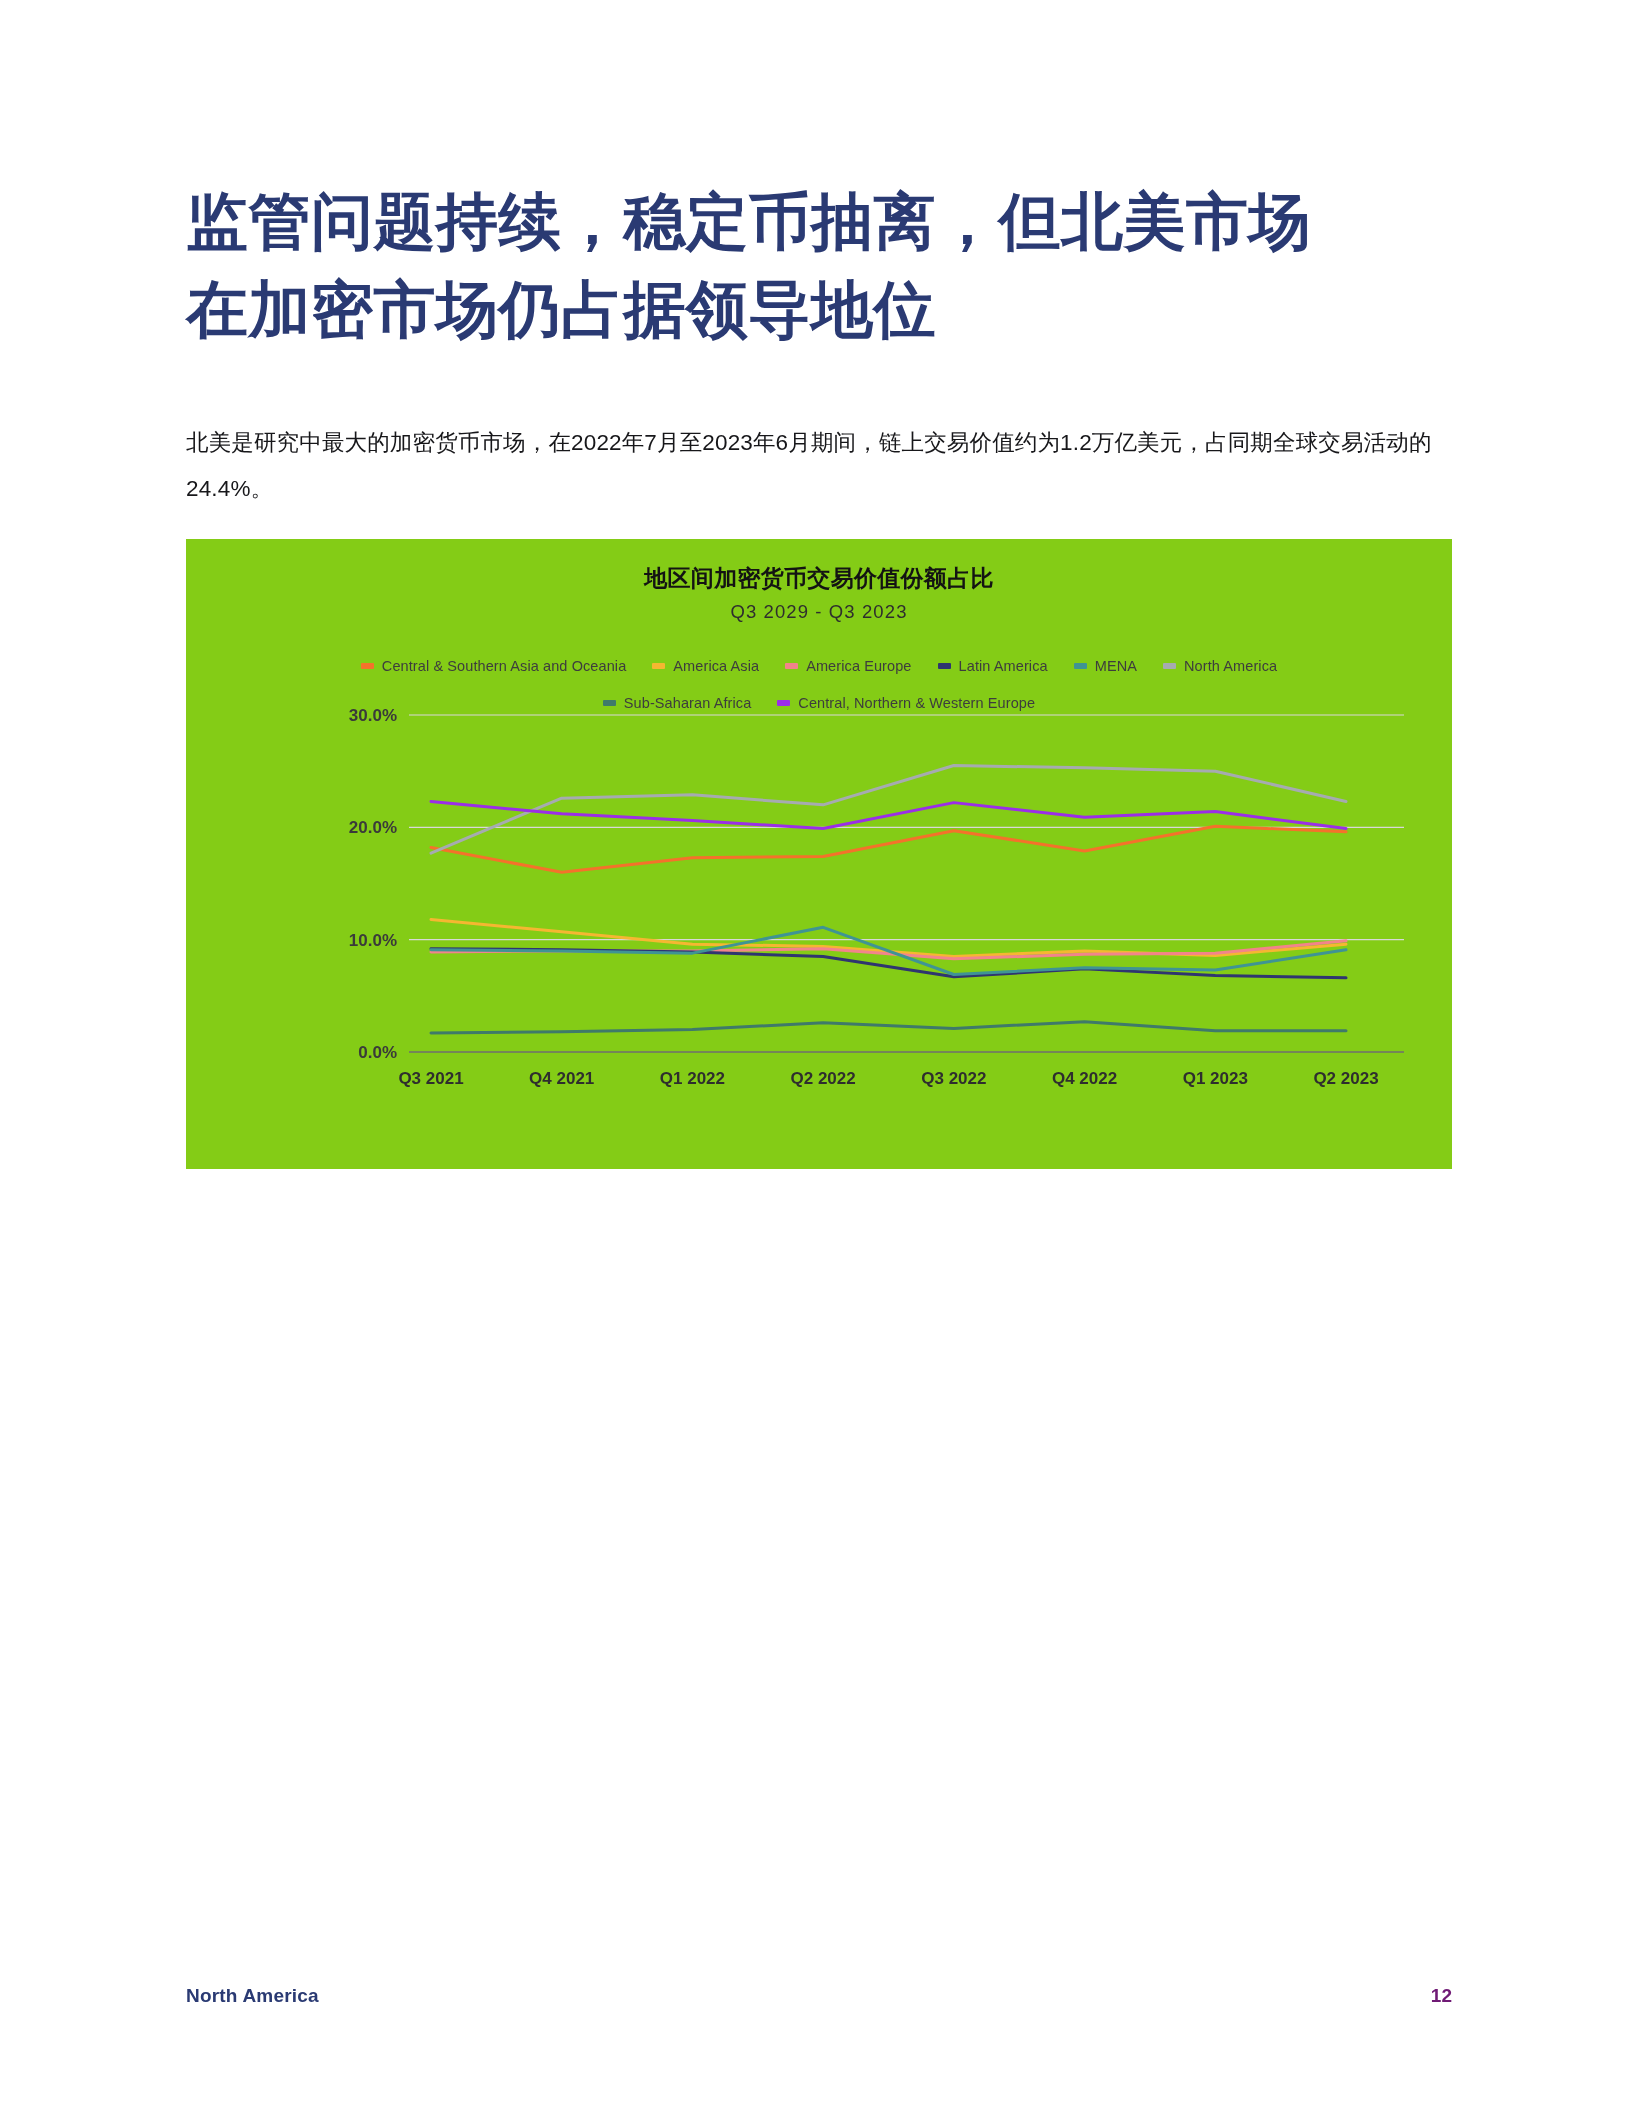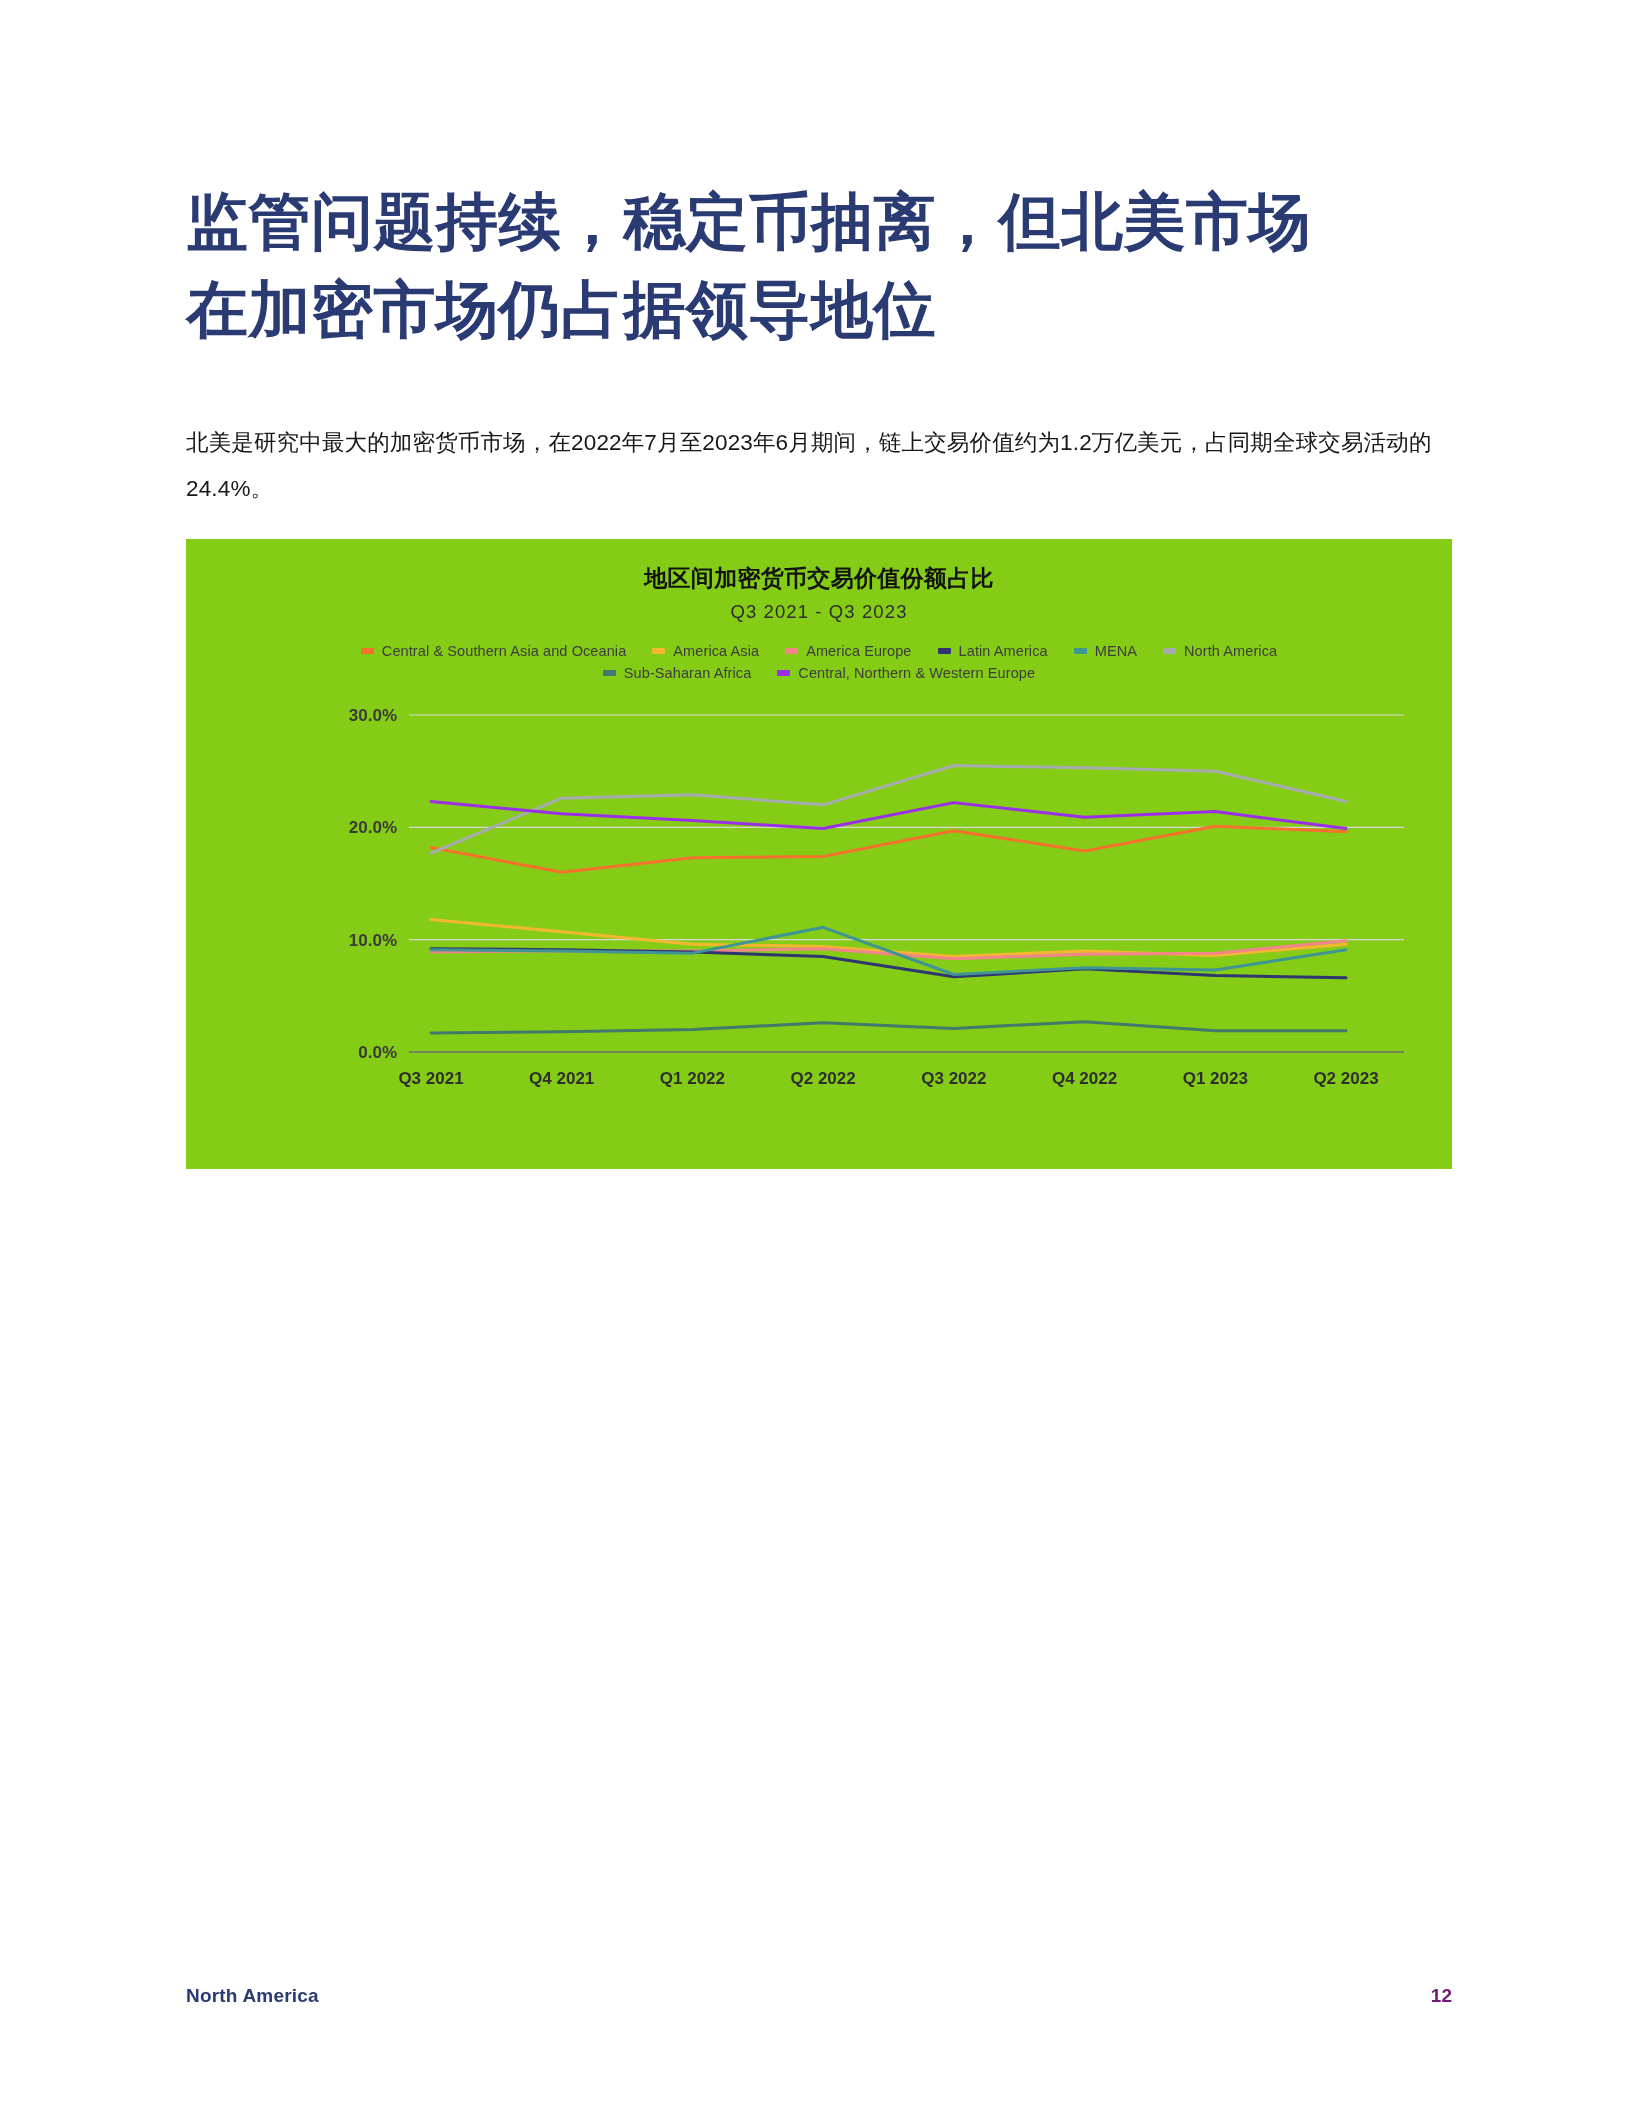--- a/index.html
+++ b/index.html
@@ -88,20 +88,21 @@
     flex-wrap: wrap;
     justify-content: center;
     gap: 6px 24px;
     padding: 0 90px;
   }
   .legend-row {
     width: 100%;
     display: flex;
     justify-content: center;
     gap: 26px;
+    margin-top: 15px;
   }
   .legend-item {
     display: flex;
     align-items: center;
     gap: 8px;
     font-size: 14.5px;
     color: #3d3d3d;
     white-space: nowrap;
     letter-spacing: 0.1px;
   }
@@ -149,21 +150,21 @@
 
 <div class="page">
   <div class="content">
 
     <h1 class="page-heading">监管问题持续，稳定币抽离，但北美市场在加密市场仍占据领导地位</h1>
 
     <p class="body-para intro-para">北美是研究中最大的加密货币市场，在2022年7月至2023年6月期间，链上交易价值约为1.2万亿美元，占同期全球交易活动的24.4%。</p>
 
     <div class="chart-card">
       <div class="chart-title">地区间加密货币交易价值份额占比</div>
-      <div class="chart-subtitle">Q3 2021 - Q3 2023</div>
+      <div class="chart-subtitle">Q3 2029 - Q3 2023</div>
 
       <div class="legend">
         <div class="legend-row" id="legend-row-1">
             <div class="legend-item">
               <span class="legend-swatch" style="background: rgb(244, 114, 43);"></span>
               <span>Central &amp; Southern Asia and Oceania</span>
             </div>
             <div class="legend-item">
               <span class="legend-swatch" style="background: rgb(245, 183, 49);"></span>
               <span>America Asia</span>

